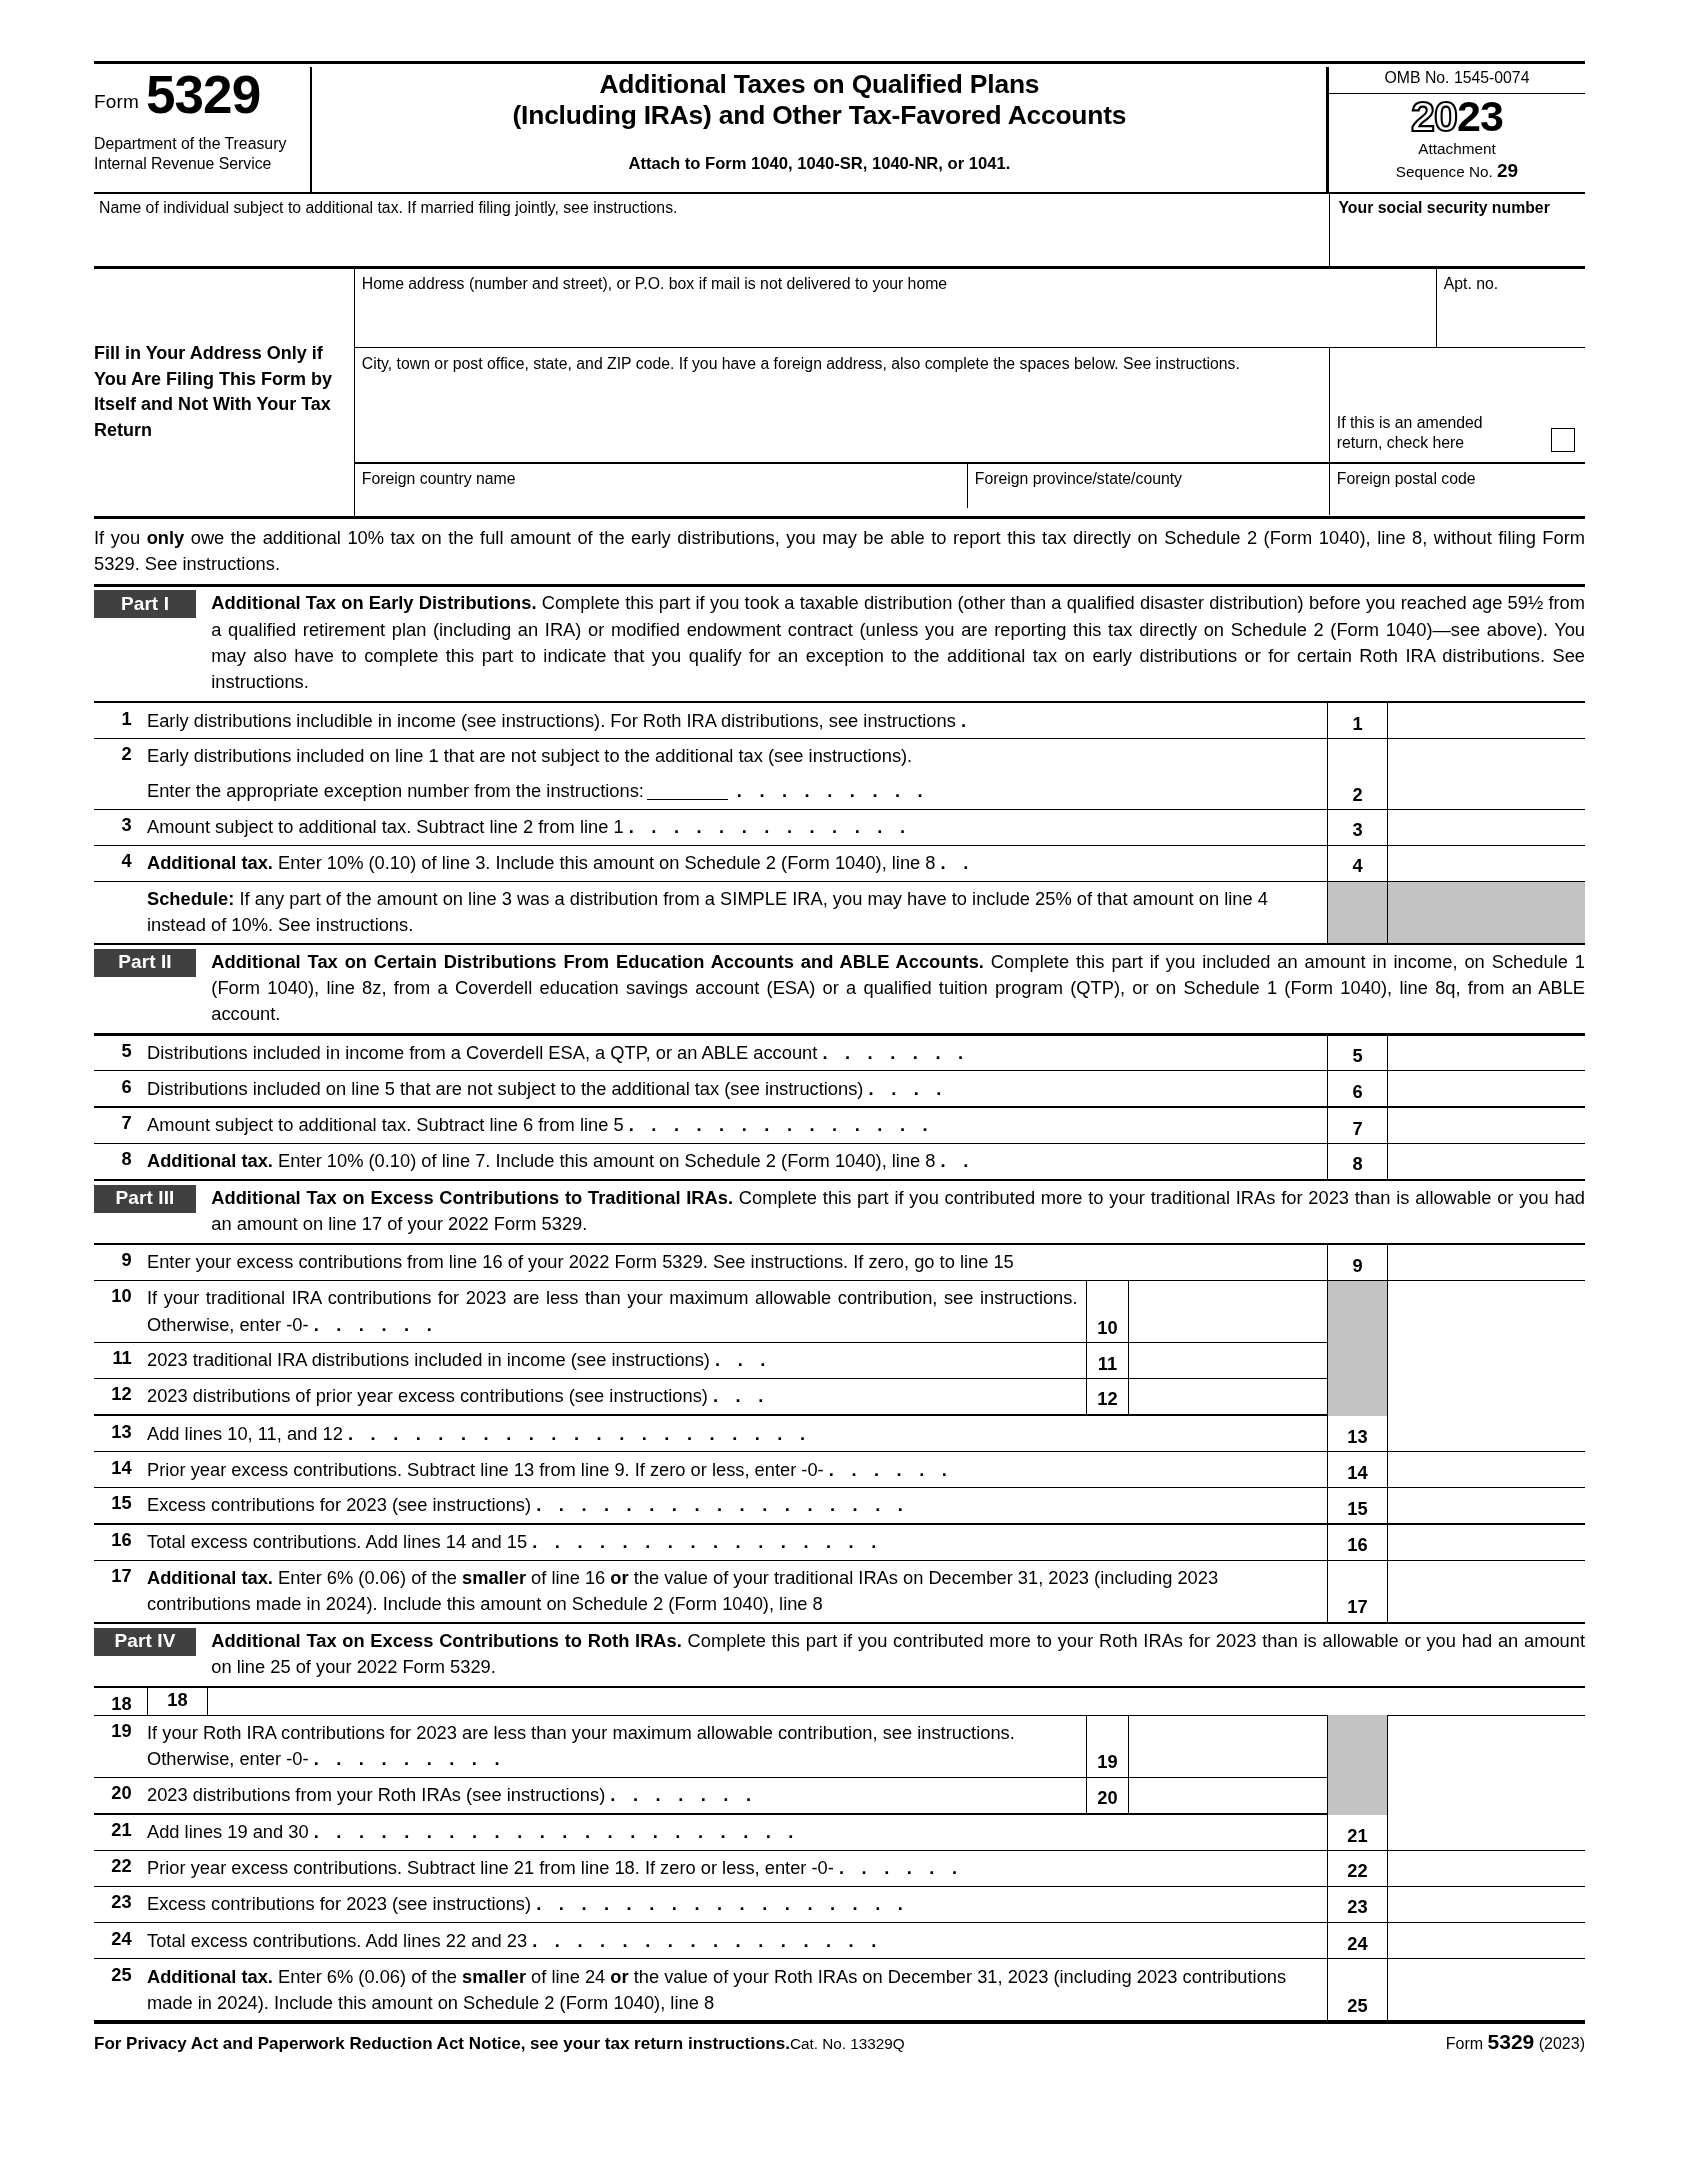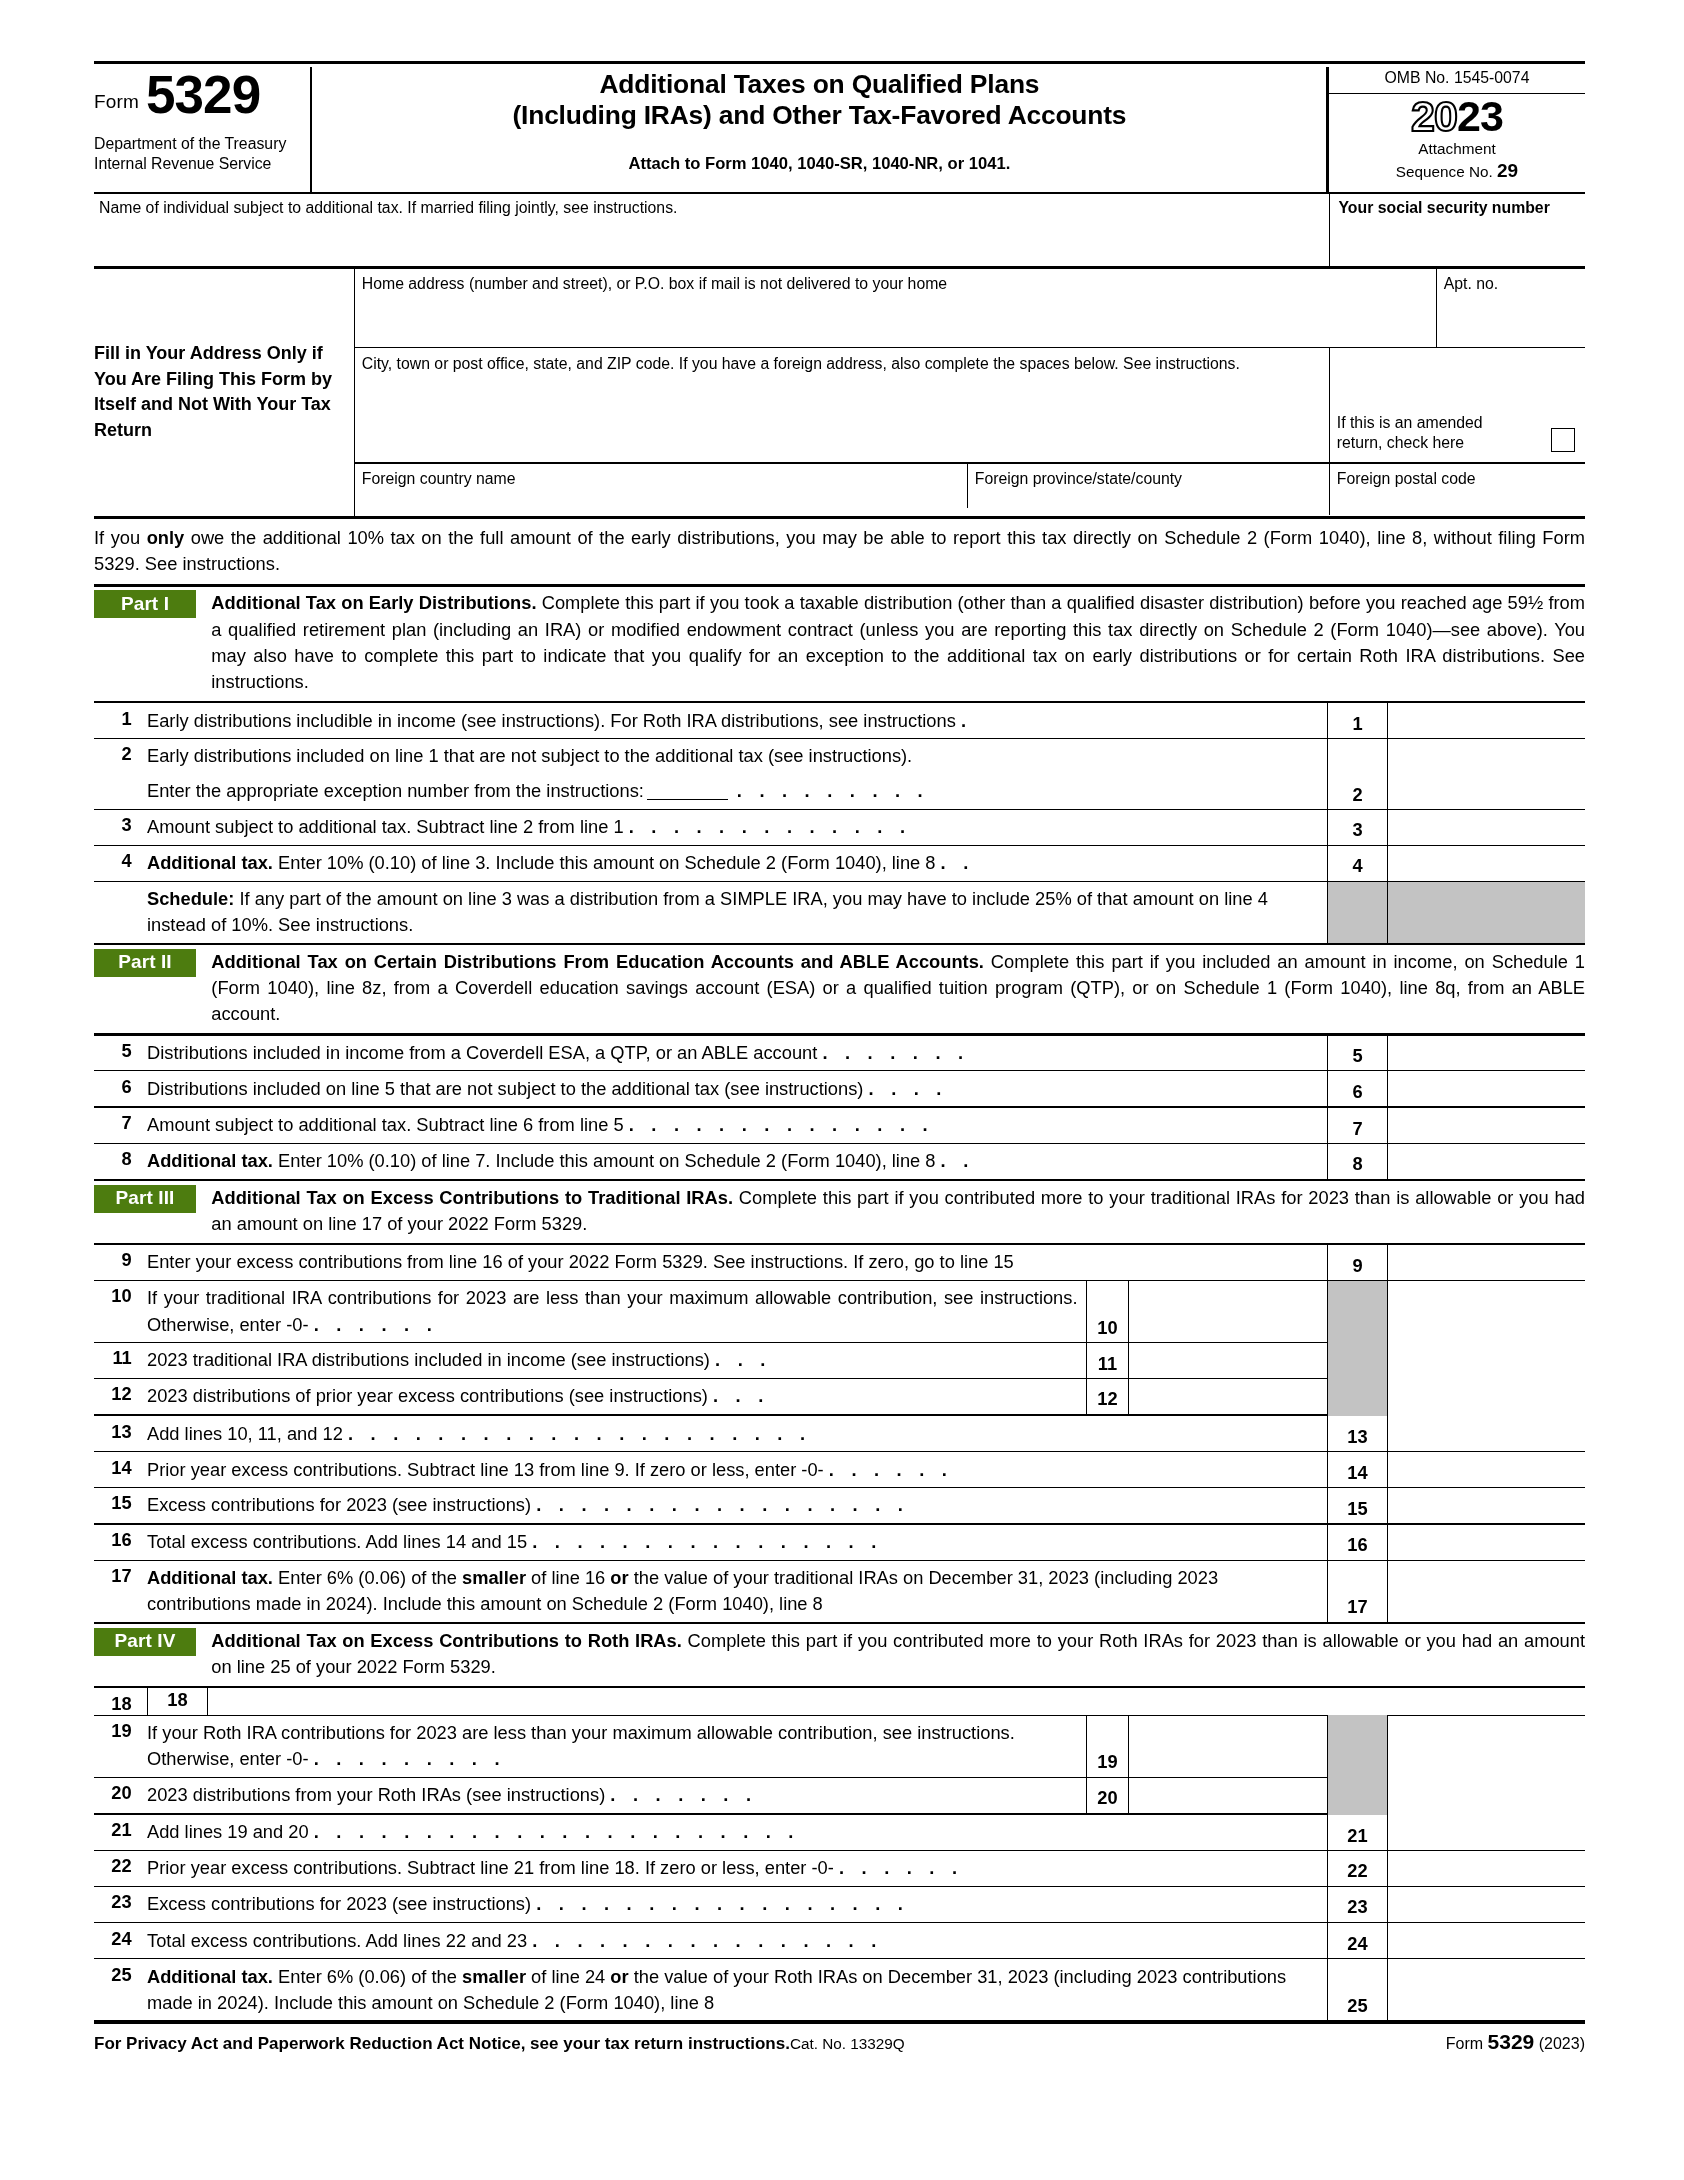--- a/index.html
+++ b/index.html
@@ -59,21 +59,21 @@
   .ar-fc{flex:1;height:52px;padding:5.1px 0 0 6.8px;box-sizing:border-box;}
   .ar-fp{width:362px;height:44px;border-left:1.7px solid #000;padding:5.1px 0 0 6.8px;box-sizing:border-box;}
   .ar-fz{width:256px;height:51px;border-left:1.7px solid #000;padding:5.1px 0 0 6.8px;box-sizing:border-box;}
 
   
   .intro{font-size:18.3px;line-height:1.44;padding:6px 0 6.8px 0;text-align:justify;}
   .intro b{font-weight:bold;}
 
   
   .parthdr{display:flex;align-items:flex-start;padding:3.4px 0 5.1px 0;}
-  .partbadge{background:#4d7c0f;color:#fff;font-size:19px;font-weight:bold;
+  .partbadge{background:#404040;color:#fff;font-size:19px;font-weight:bold;
     padding:2.6px 0 3.4px 0;width:102px;text-align:center;flex:none;margin-right:15.3px;
     letter-spacing:0.1px;}
   .parttext{flex:1;font-size:18.3px;line-height:1.44;text-align:justify;}
   .parttext b{font-weight:bold;}
 
   
   .lrow{display:flex;align-items:stretch;}
   .lnum{width:53px;flex:none;text-align:right;padding:4.3px 15.3px 0 0;
         box-sizing:border-box;font-size:18.3px;font-weight:bold;}
   .ltext{flex:1;padding:4.3px 8.5px 4.3px 0;box-sizing:border-box;
@@ -422,21 +422,21 @@
       </div>
       <div class="rule r3"></div>
     </div>
 
     <div class="cnum gray"></div>
     <div class="camt"></div>
   </div>
 
   <div class="lrow">
     <div class="lnum">21</div>
-    <div class="ltext"><span>Add lines 19 and 20</span> <span class="dots">. . . . . . . . . . . . . . . . . . . . . .</span></div>
+    <div class="ltext"><span>Add lines 19 and 30</span> <span class="dots">. . . . . . . . . . . . . . . . . . . . . .</span></div>
     <div class="cnum">21</div>
     <div class="camt"></div>
   </div>
   <div class="rule r1"></div>
 
   <div class="lrow">
     <div class="lnum">22</div>
     <div class="ltext"><span>Prior year excess contributions. Subtract line 21 from line 18. If zero or less, enter -0-</span> <span class="dots">. . . . . .</span></div>
     <div class="cnum">22</div>
     <div class="camt"></div>

